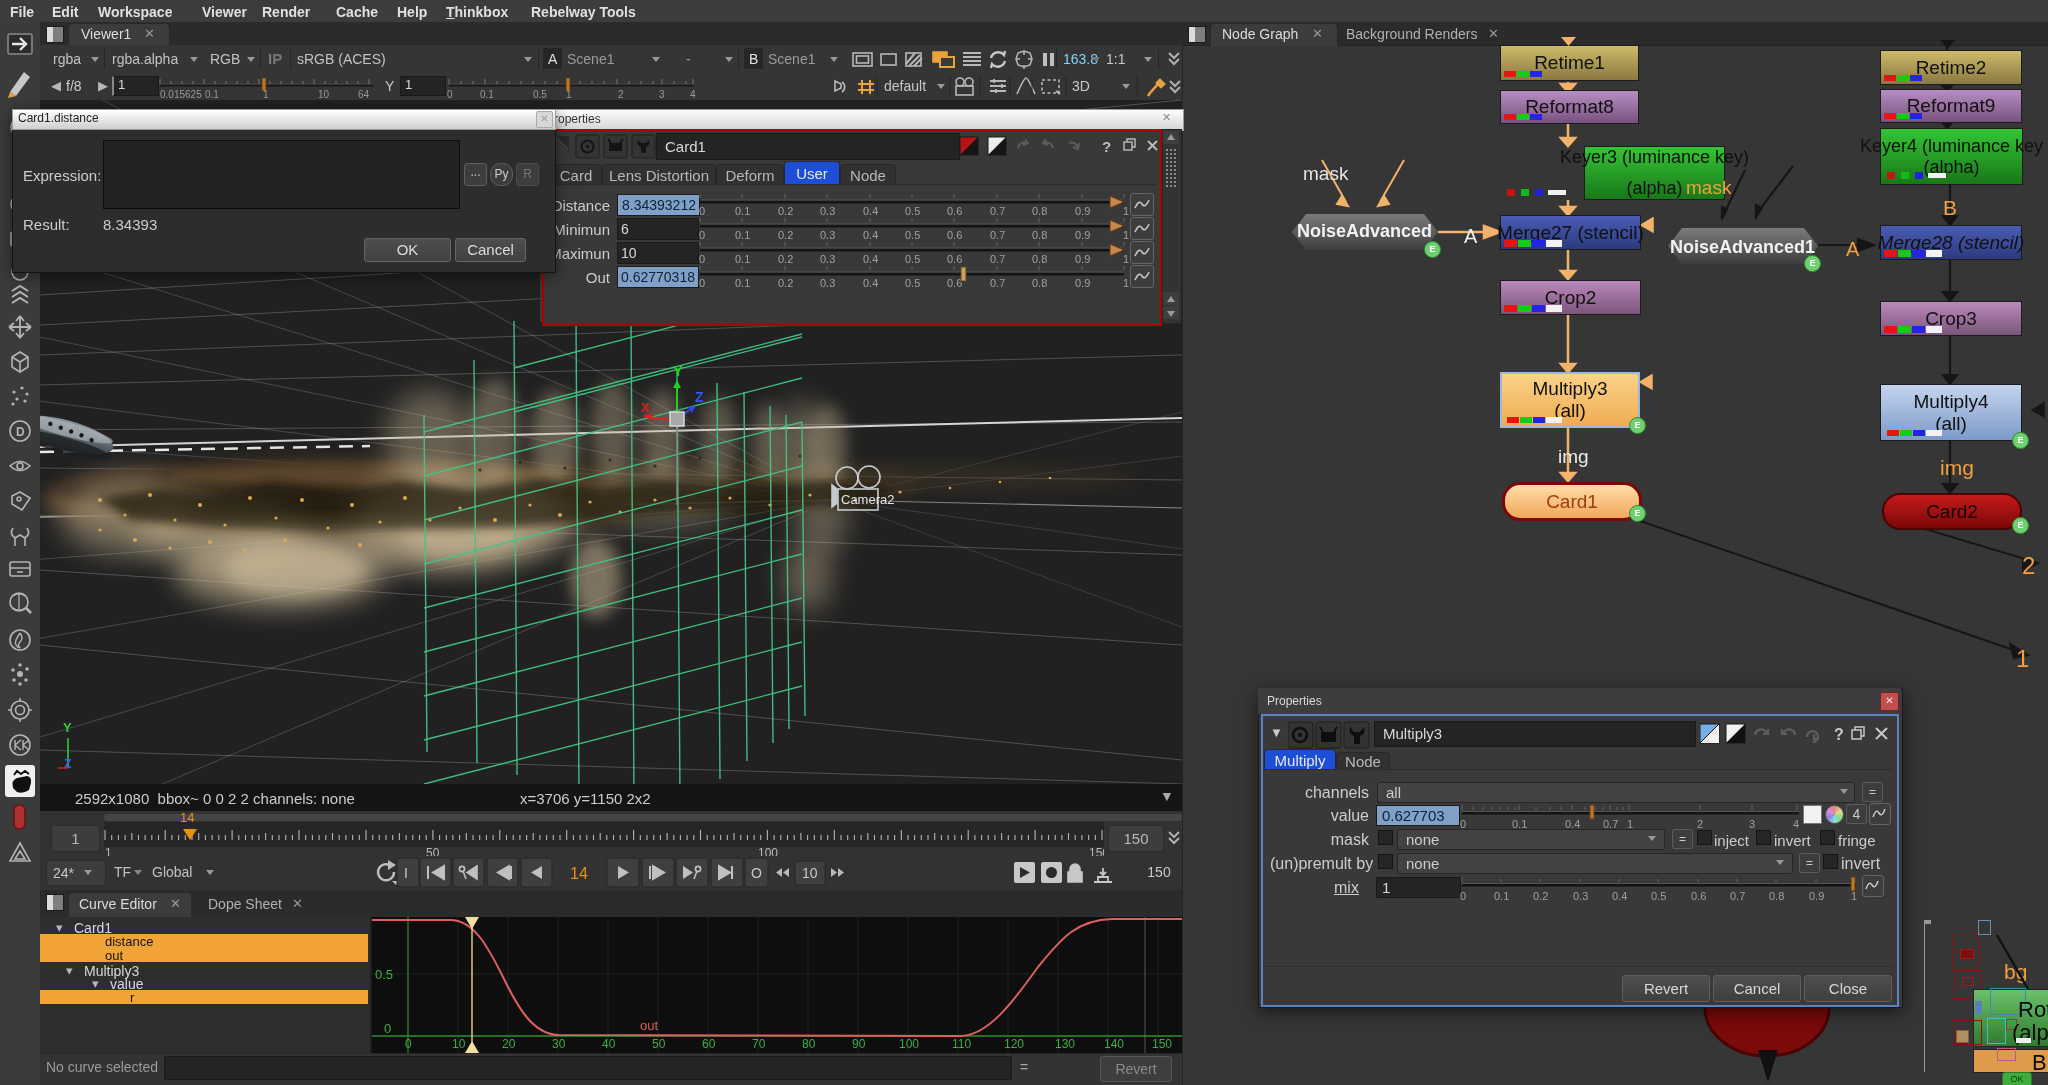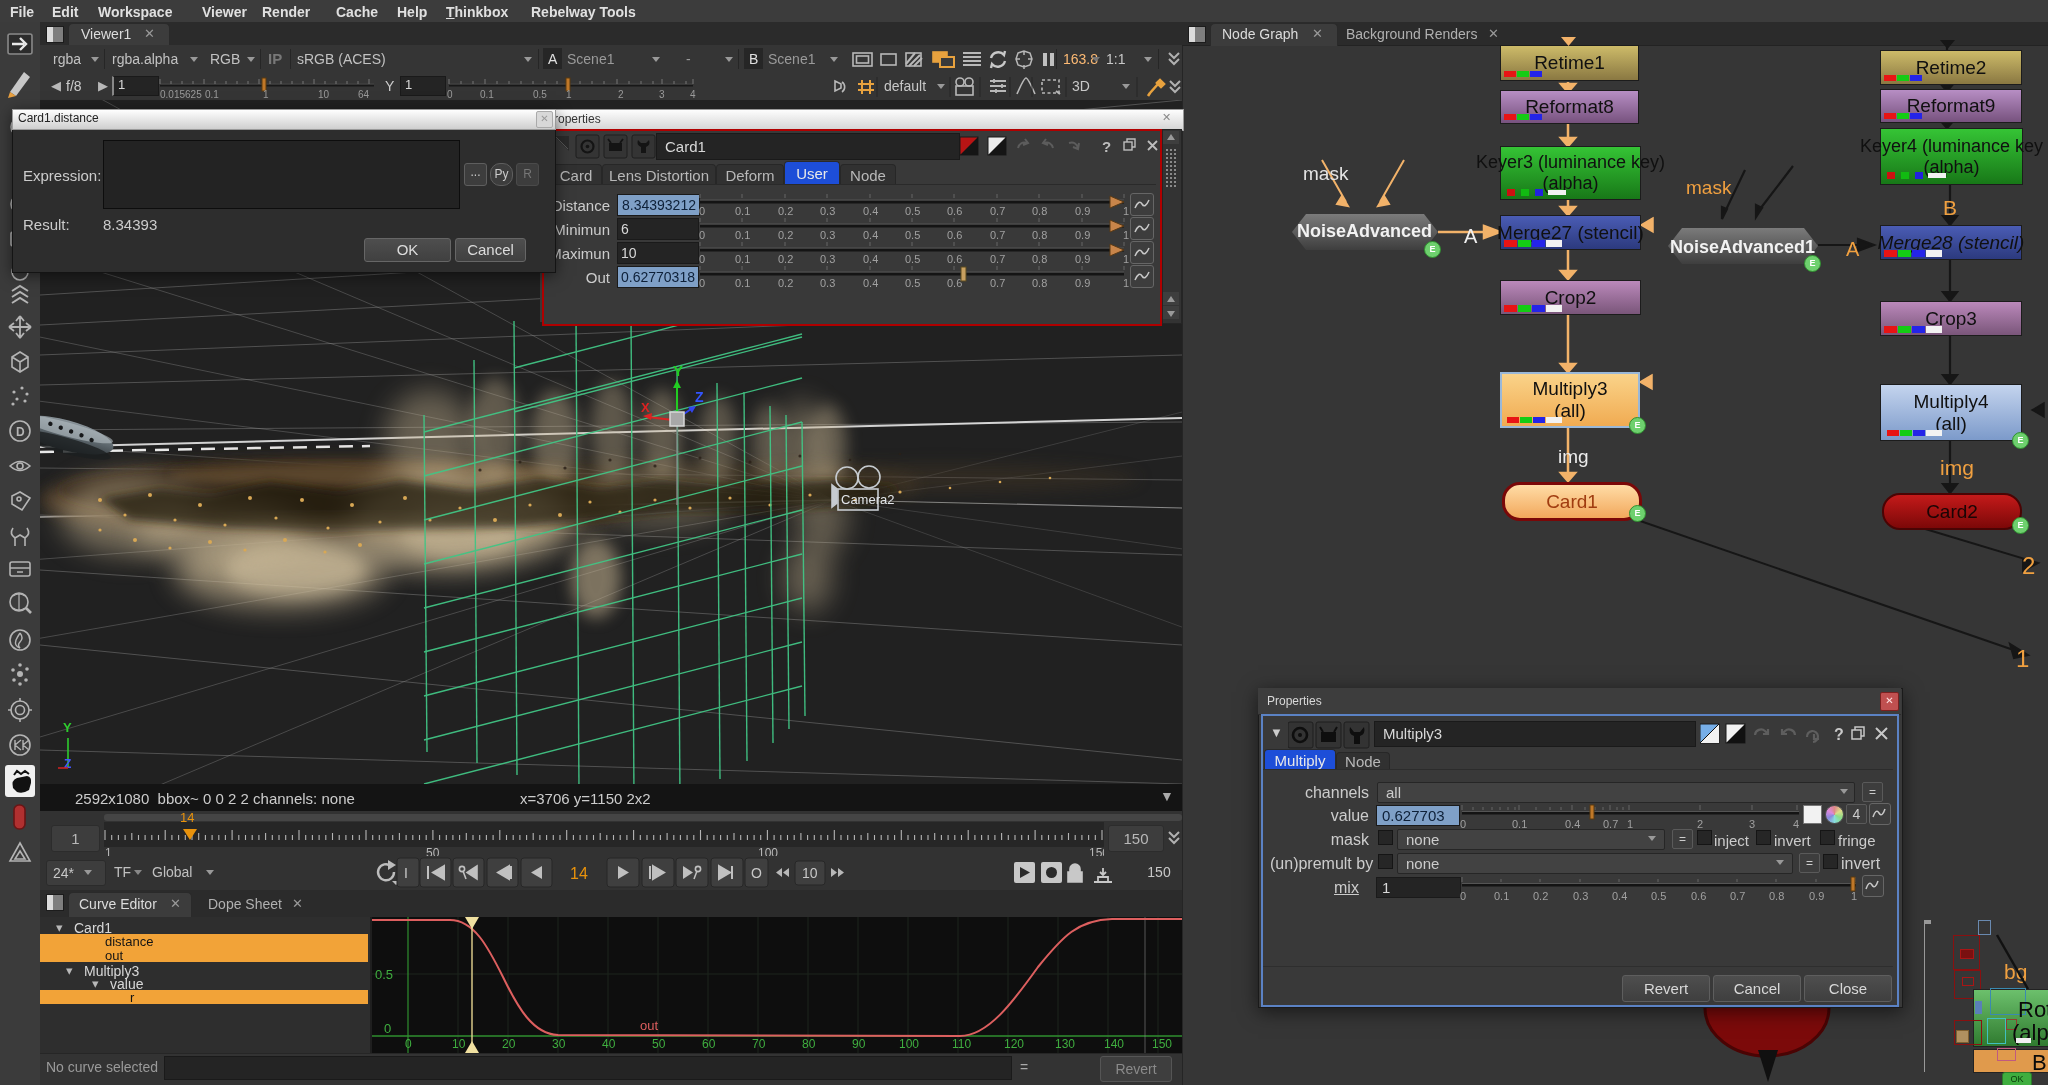--- a/index.html
+++ b/index.html
@@ -163,21 +163,21 @@
           <rect x="85" y="7" width="14" height="10" fill="#e8a23e"></rect>
           <rect x="92" y="12" width="14" height="10" fill="#3a3a3a" stroke-width="2"></rect>
         </g>
 <path d="M115 8 h18 M115 12 h18 M115 16 h18 M115 20 h18" stroke-width="2.2"></path>
 <path d="M143 13 a7.5 7.5 0 0 1 13 -3 l1 -4 M157 16 a7.5 7.5 0 0 1 -13 3 l-1 4" stroke-width="2.4" stroke="#c8c8c8"></path>
 <path d="M170 8 l6 -2 6 2 2 6 -2 6 -6 2 -6 -2 -2 -6 Z M176 6 v4 M176 24 v-4 M168 14 h4 M184 14 h-4" stroke-width="1.5"></path>
 <path d="M197 8 v13 M204 8 v13" stroke-width="4" stroke="#c0c0c0"></path>
 </g>
 </svg>
 <div class="sep" style="left:1056px;top:49px;height:20px;"></div>
-<div class="t" style="left:1063px;top:51px;font-size:14px;color:#fdba74;">163.8</div>
+<div class="t" style="left:1063px;top:51px;font-size:14px;color:#7dd3fc;">163.8</div>
 <div class="caret" style="left:1092px;top:57px;border-top-color:#777;"></div>
 <div class="t" style="left:1106px;top:51px;font-size:14px;color:#c8c8c8;">1:1</div>
 <div class="caret" style="left:1144px;top:57px;"></div>
 <div class="sep" style="left:1158px;top:49px;height:20px;"></div>
 <svg class="b" style="left:1167px;top:51px;" width="14" height="16" viewBox="0 0 14 16">
       <g stroke="#b0b0b0" stroke-width="2" fill="none">
         <path d="M2 2 l5 5 5 -5"></path>
         <path d="M2 8 l5 5 5 -5"></path>
       </g>
     </svg>
@@ -668,21 +668,21 @@
 </svg>
 
 <div class="node" style="left:1500px;top:45px;width:137px;height:34px;background:linear-gradient(#cdbb69,#8a7842);font-size:19px;">Retime1</div>
 <div class="chip" style="left:1504px;top:71px;width:12px;background:#e81414;"></div>
     <div class="chip" style="left:1517px;top:71px;width:12px;background:#14cc14;"></div>
     <div class="chip" style="left:1530px;top:71px;width:12px;background:#2424e8;"></div>
 <div class="node" style="left:1500px;top:90px;width:137px;height:32px;background:linear-gradient(#b78ec4,#77527e);font-size:19px;">Reformat8</div>
 <div class="chip" style="left:1504px;top:114px;width:12px;background:#e81414;"></div>
     <div class="chip" style="left:1517px;top:114px;width:12px;background:#14cc14;"></div>
     <div class="chip" style="left:1530px;top:114px;width:12px;background:#2424e8;"></div>
-<div class="node" style="left:1500px;top:146px;width:139px;height:52px;background:linear-gradient(#35c435,#187818);font-size:18px;">
+<div class="node" style="left:1584px;top:146px;width:139px;height:52px;background:linear-gradient(#35c435,#187818);font-size:18px;justify-content:space-between;">
       <div>Keyer3 (luminance key)</div>
       <div>(alpha)</div>
     </div>
 <div class="chip" style="left:1507px;top:189px;width:8px;height:7px;background:#cc1111;"></div>
     <div class="chip" style="left:1521px;top:189px;width:8px;height:7px;background:#11bb11;"></div>
     <div class="chip" style="left:1535px;top:189px;width:8px;height:7px;background:#2222dd;"></div>
     <div class="chip" style="left:1548px;top:190px;width:18px;height:5px;background:#f2f2f2;"></div>
 <div class="node" style="left:1500px;top:215px;width:139px;height:33px;background:linear-gradient(#4a5cb4,#2c3a7e);font-size:19px;">Merge27 (stencil)</div>
 <div class="chip" style="left:1504px;top:240px;width:13px;height:7px;background:#e81414;"></div>
     <div class="chip" style="left:1518px;top:240px;width:13px;height:7px;background:#14cc14;"></div>

